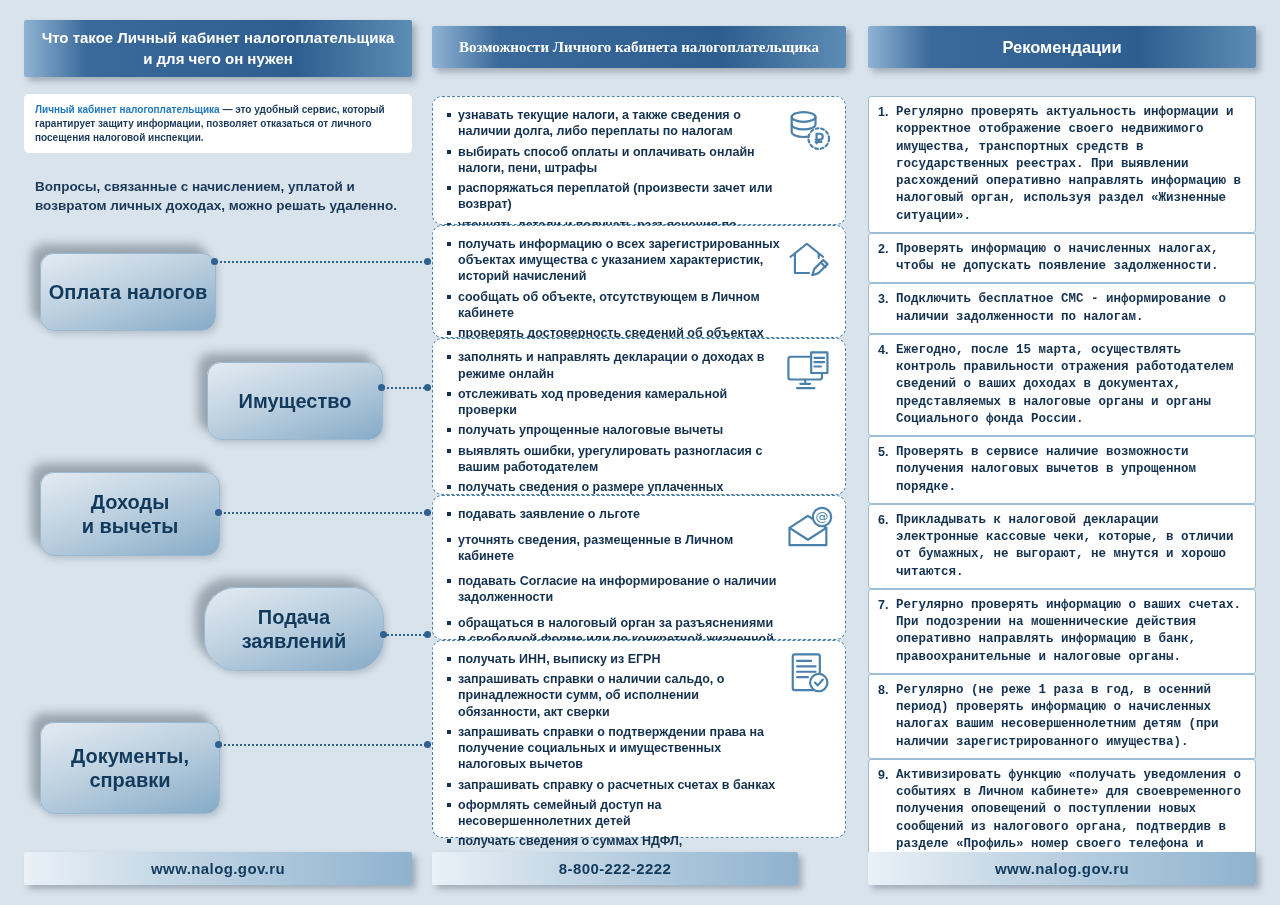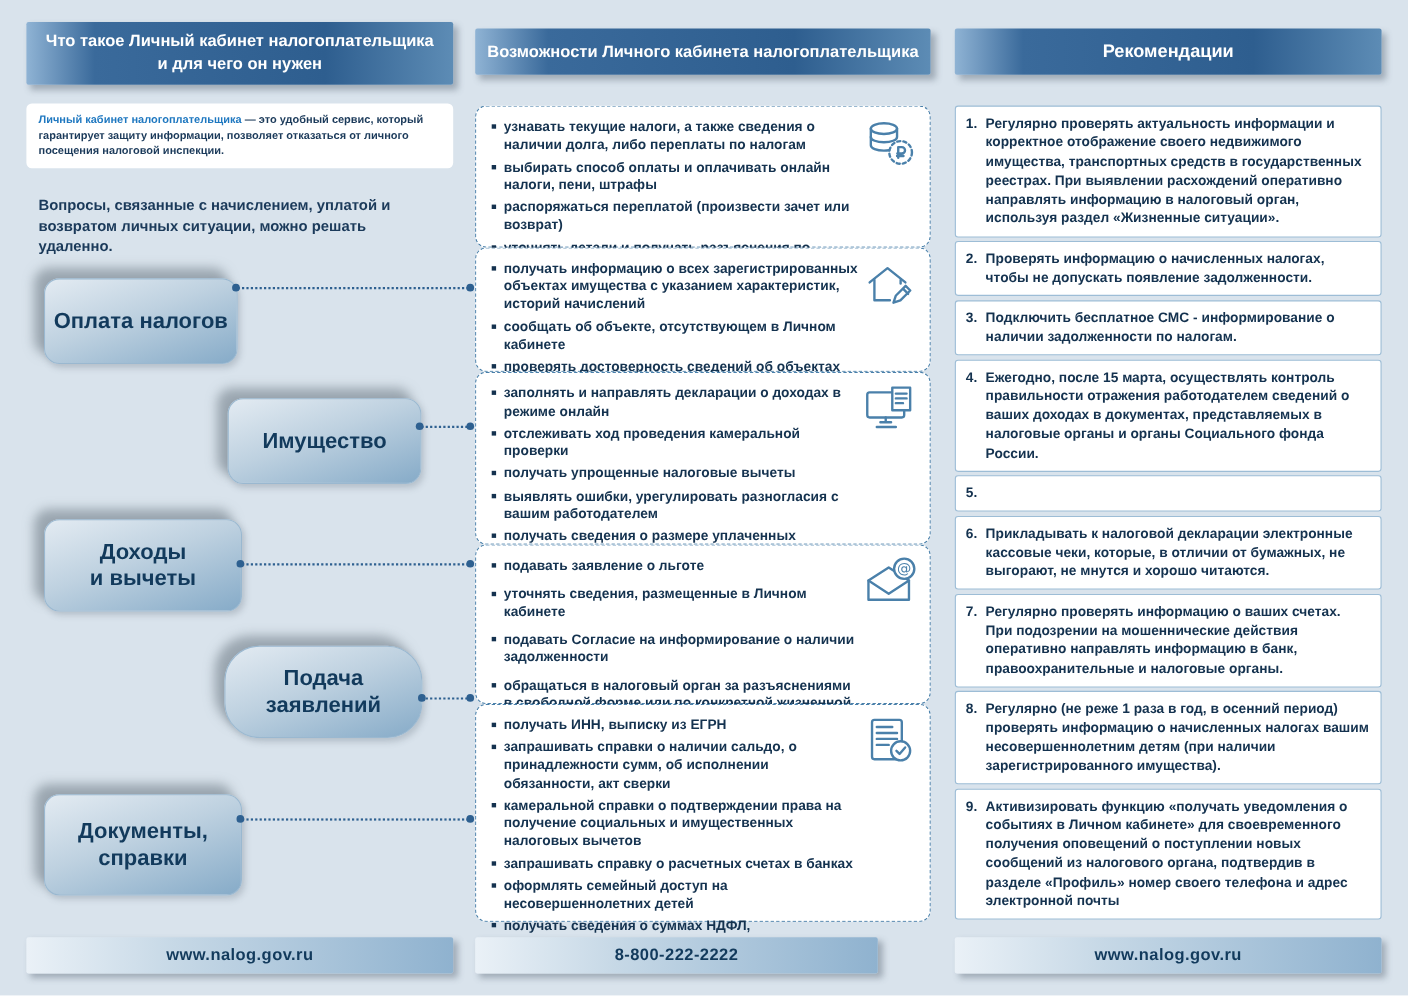--- a/index.html
+++ b/index.html
@@ -17,21 +17,21 @@
   }
   .hdr {
     background:linear-gradient(90deg,#8fb3d4 0%, #3a6a9b 16%, #2e5e8f 70%, #5d8cb5 100%);
     color:#ffffff; font-weight:700;
   }
   .ftr {
     background:linear-gradient(90deg,#eaf1f7 0%, #c6d8e6 35%, #8fb2cf 100%);
     color:#123a5c; font-weight:700; font-size:15px; letter-spacing:.4px;
   }
   .hdr-left   { left:24px;  top:20px; width:388px; height:57px; font-size:15px; line-height:1.35; }
-  .hdr-middle { left:432px; top:26px; width:414px; height:42px; font-size:15px; }
+  .hdr-middle { left:432px; top:26px; width:414px; height:42px; font-size:15px;font-family:Liberation Serif, serif; }
   .hdr-right  { left:868px; top:26px; width:388px; height:42px; font-size:16.5px;justify-content:center; }
   .ftr-left   { left:24px;  top:852px; width:388px; height:33px; }
   .ftr-middle { left:432px; top:852px; width:366px; height:33px; }
   .ftr-right  { left:868px; top:852px; width:388px; height:33px; }
 
   
   .intro-box {
     position:absolute; left:24px; top:94px; width:388px; box-sizing:border-box;
     background:#ffffff; border-radius:5px; padding:9px 11px;
     font-size:10px; font-weight:600; line-height:1.38; color:#1b3a5a;
@@ -100,21 +100,21 @@
   .right-col {
     position:absolute; left:868px; top:96px; width:388px; height:740px;
     display:flex; flex-direction:column; justify-content:space-between;
   }
   .rbox {
     box-sizing:border-box; background:#ffffff; border:1px solid #9dbdd6; border-radius:3px;
     padding:7px 9px; display:flex; gap:4px;
     font-size:12.5px; line-height:1.38; font-weight:600; color:#14324f;
   }
   .rnum { flex:0 0 auto; min-width:14px; }
-  .rtext { flex:1 1 auto; }
+  .rtext { flex:1 1 auto;font-family:Liberation Mono, monospace; }
 </style>
 </head>
 <body>
 
 <div class="canvas">
 
   <div class="bar hdr hdr-left">
     <div>
       <div>Что такое Личный кабинет налогоплательщика</div>
       <div>и для чего он нужен</div>
@@ -123,21 +123,21 @@
   <div class="bar hdr hdr-middle">
     <span>Возможности Личного кабинета налогоплательщика</span>
   </div>
   <div class="bar hdr hdr-right">
     <span>Рекомендации</span>
   </div>
 
   <div class="intro-box">
     <span class="intro-highlight">Личный кабинет налогоплательщика</span><span> — это удобный сервис, который гарантирует защиту информации, позволяет отказаться от личного посещения налоговой инспекции.</span>
   </div>
-  <div class="intro-para2">Вопросы, связанные с начислением, уплатой и возвратом личных ситуации, можно решать удаленно.</div>
+  <div class="intro-para2">Вопросы, связанные с начислением, уплатой и возвратом личных доходах, можно решать удаленно.</div>
 
   <div class="cat-box cat-1">Оплата налогов</div>
   <div class="cat-box cat-2">Имущество</div>
   <div class="cat-box cat-3">Доходы
 и вычеты</div>
   <div class="cat-box cat-4">Подача
 заявлений</div>
   <div class="cat-box cat-5">Документы,
 справки</div>
 
@@ -224,21 +224,21 @@
         <svg viewBox="0 0 48 48" fill="none" stroke="#4a80aa" stroke-width="2" stroke-linecap="round" stroke-linejoin="round">
           <rect x="9" y="5" width="25" height="33" rx="2"></rect>
           <path d="M13 11h13M13 16h17M13 21h17M13 26h10"></path>
           <circle cx="33" cy="31" r="8" fill="#ffffff"></circle>
           <path d="M29.5 31l2.6 2.6 4.7-5.4"></path>
         </svg>
       </span>
       <ul class="mlist">
         <li>получать ИНН, выписку из ЕГРН</li>
         <li>запрашивать справки о наличии сальдо, о принадлежности сумм, об исполнении обязанности, акт сверки</li>
-        <li>камеральной справки о подтверждении права на получение социальных и имущественных налоговых вычетов</li>
+        <li>запрашивать справки о подтверждении права на получение социальных и имущественных налоговых вычетов</li>
         <li>запрашивать справку о расчетных счетах в банках</li>
         <li>оформлять семейный доступ на несовершеннолетних детей</li>
         <li>получать сведения о суммах НДФЛ, перечисленных работодателем (справки по форме 2-НДФЛ)</li>
       </ul>
     </div>
 
   </div>
 
   <div class="right-col">
     <div class="rbox">
@@ -252,20 +252,21 @@
     <div class="rbox">
       <span class="rnum">3.</span>
       <span class="rtext">Подключить бесплатное СМС - информирование о наличии задолженности по налогам.</span>
     </div>
     <div class="rbox">
       <span class="rnum">4.</span>
       <span class="rtext">Ежегодно, после 15 марта, осуществлять контроль правильности отражения работодателем сведений о ваших доходах в документах, представляемых в налоговые органы и органы Социального фонда России.</span>
     </div>
     <div class="rbox">
       <span class="rnum">5.</span>
+      <span class="rtext">Проверять в сервисе наличие возможности получения налоговых вычетов в упрощенном порядке.</span>
     </div>
     <div class="rbox">
       <span class="rnum">6.</span>
       <span class="rtext">Прикладывать к налоговой декларации электронные кассовые чеки, которые, в отличии от бумажных, не выгорают, не мнутся и хорошо читаются.</span>
     </div>
     <div class="rbox">
       <span class="rnum">7.</span>
       <span class="rtext">Регулярно проверять информацию о ваших счетах. При подозрении на мошеннические действия оперативно направлять информацию в банк, правоохранительные и налоговые органы.</span>
     </div>
     <div class="rbox">

